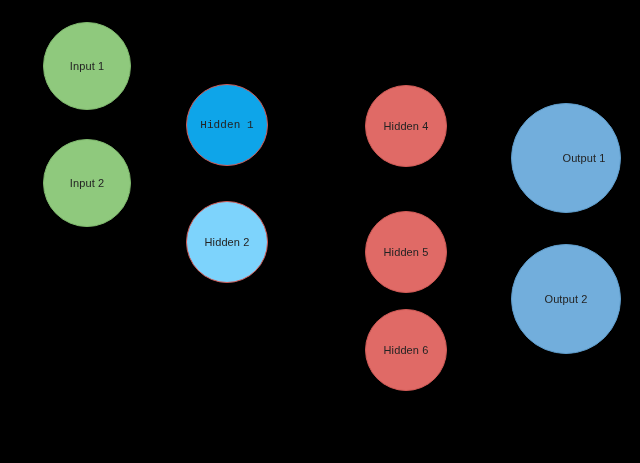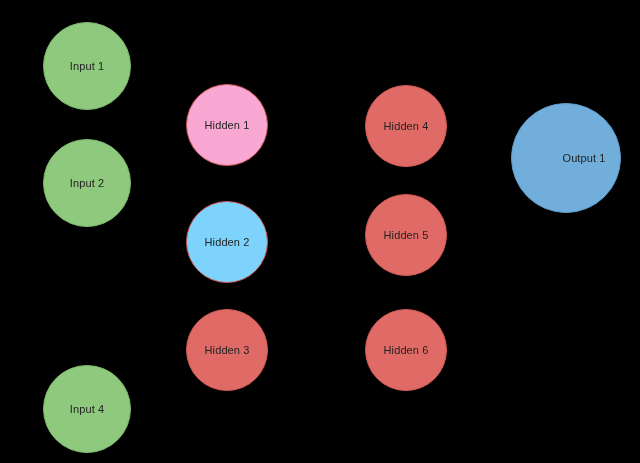--- a/index.html
+++ b/index.html
@@ -35,37 +35,34 @@
 </head>
 <body>
 
 <div id="canvas" style="background: rgb(0, 0, 0);">
     <div class="node" style="left: 43px; top: 22px; width: 88px; height: 88px; background: rgb(143, 201, 125); border: 1px solid rgb(127, 185, 109);">
       <span class="node-label" style="color: rgb(35, 35, 35);">Input 1</span>
     </div>
     <div class="node" style="left: 43px; top: 139px; width: 88px; height: 88px; background: rgb(143, 201, 125); border: 1px solid rgb(127, 185, 109);">
       <span class="node-label" style="color: rgb(35, 35, 35);">Input 2</span>
     </div>
-    <div class="node" style="left: 43px; top: 365px; width: 88px; height: 88px; background: rgb(143, 201, 125); border: 1px solid rgb(127, 185, 109);">
-      <span class="node-label" style="color: rgb(35, 35, 35);">Input 4</span>
-    </div>
-    <div class="node" style="left: 186px; top: 84px; width: 82px; height: 82px; background: #f9a8d4; border: 1px solid rgb(208, 90, 86);">
+    <div class="node" style="left: 186px; top: 84px; width: 82px; height: 82px; background: #0ea5e9; border: 1px solid rgb(208, 90, 86); font-family: Liberation Mono, monospace;">
       <span class="node-label" style="color: rgb(35, 35, 35);">Hidden 1</span>
     </div>
     <div class="node" style="left: 186px; top: 201px; width: 82px; height: 82px; background: #7dd3fc; border: 1px solid rgb(208, 90, 86);">
       <span class="node-label" style="color: rgb(35, 35, 35);">Hidden 2</span>
     </div>
-    <div class="node" style="left: 186px; top: 309px; width: 82px; height: 82px; background: rgb(224, 106, 102); border: 1px solid rgb(208, 90, 86);">
-      <span class="node-label" style="color: rgb(35, 35, 35);">Hidden 3</span>
-    </div>
     <div class="node" style="left: 365px; top: 85px; width: 82px; height: 82px; background: rgb(224, 106, 102); border: 1px solid rgb(208, 90, 86);">
       <span class="node-label" style="color: rgb(35, 35, 35);">Hidden 4</span>
     </div>
-    <div class="node" style="left: 365px; top: 194px; width: 82px; height: 82px; background: rgb(224, 106, 102); border: 1px solid rgb(208, 90, 86);">
+    <div class="node" style="left: 365px; top: 211px; width: 82px; height: 82px; background: rgb(224, 106, 102); border: 1px solid rgb(208, 90, 86);">
       <span class="node-label" style="color: rgb(35, 35, 35);">Hidden 5</span>
     </div>
     <div class="node" style="left: 365px; top: 309px; width: 82px; height: 82px; background: rgb(224, 106, 102); border: 1px solid rgb(208, 90, 86);">
       <span class="node-label" style="color: rgb(35, 35, 35);">Hidden 6</span>
     </div>
     <div class="node" style="left: 511px; top: 103px; width: 110px; height: 110px; background: rgb(114, 174, 220); border: 1px solid rgb(95, 157, 204);">
       <span class="node-label" style="color: rgb(35, 35, 35); padding-left: 36px;">Output 1</span>
     </div>
+    <div class="node" style="left: 511px; top: 244px; width: 110px; height: 110px; background: rgb(114, 174, 220); border: 1px solid rgb(95, 157, 204);">
+      <span class="node-label" style="color: rgb(35, 35, 35);">Output 2</span>
+    </div>
   </div>
 
 </body></html>

